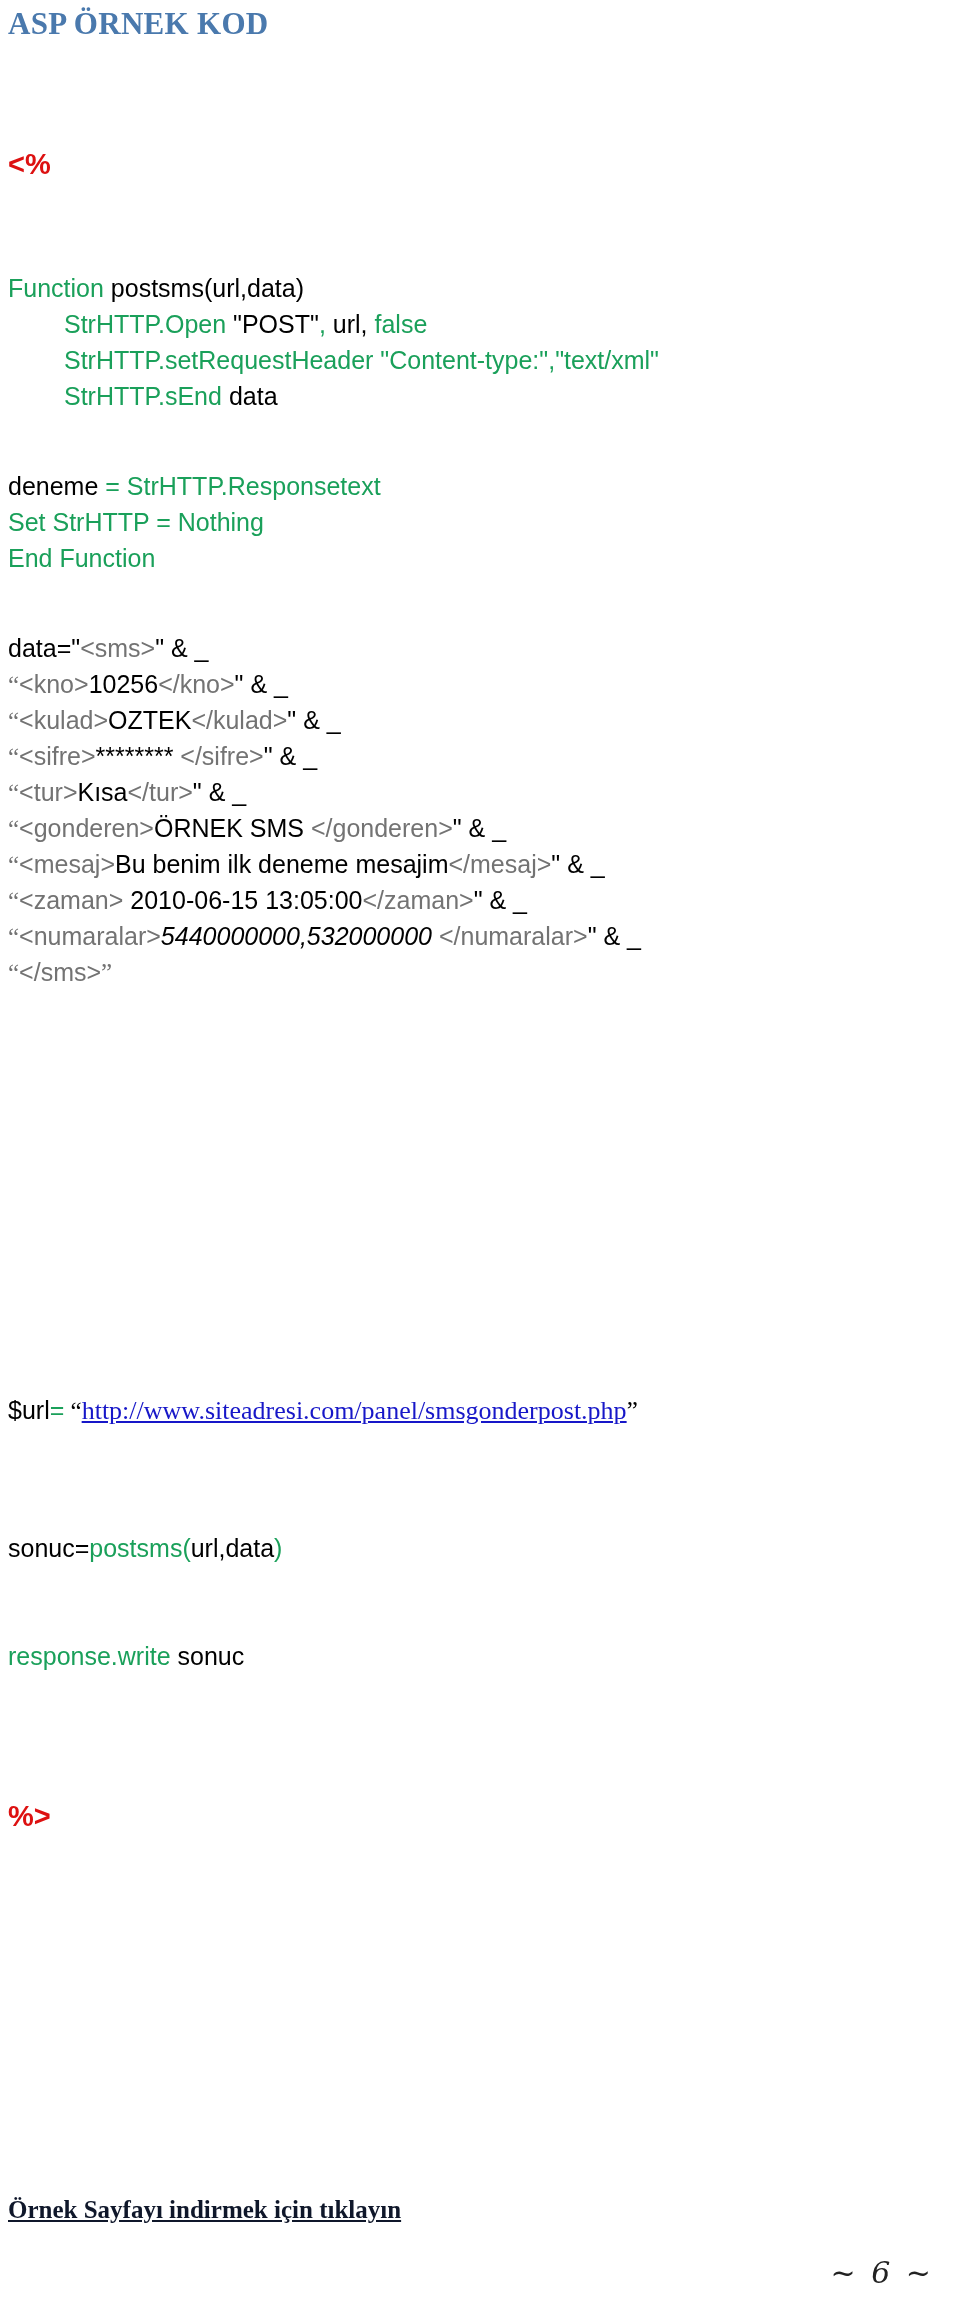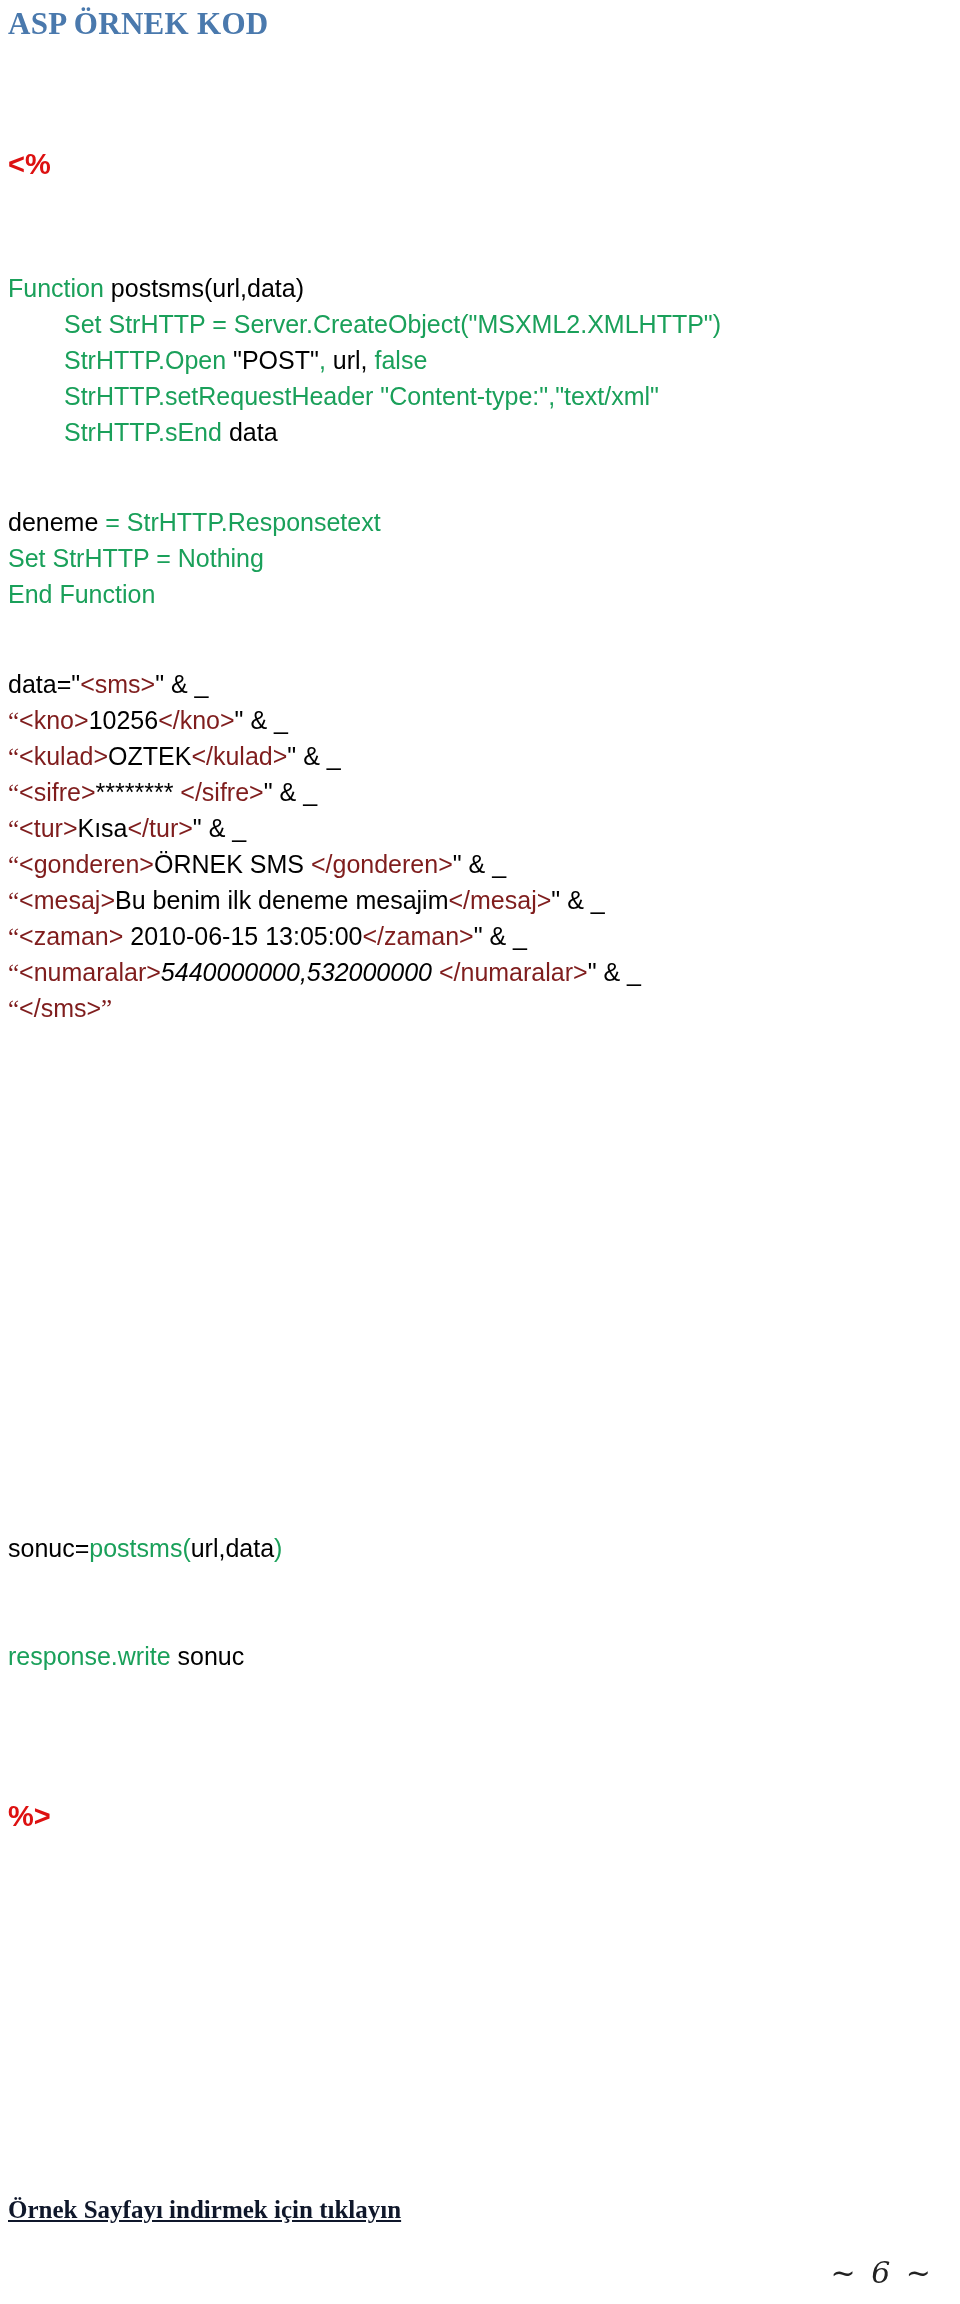--- a/index.html
+++ b/index.html
@@ -47,21 +47,21 @@
     color: #000000;
     white-space: nowrap;
     margin-top: 40px;
   }
   .ln { display: block; height: 36px; }
   .ln.blank { height: 36px; }
   .ln.half { height: 18px; }
 
   .kw   { color: #1aa05a; }       
   .id   { color: #000000; }       
-  .tag  { color: #7f1d1d; }       
+  .tag  { color: #737373; }       
   .pct  { color: #dd1111; font-weight: bold; font-size: 29px; }
   .ital { font-style: italic; }
 
   .indent1 { padding-left: 56px; display: inline-block; }
 
   
   .urlline {
     position: absolute;
     left: 8px;
     top: 1396px;
@@ -121,21 +121,20 @@
 <div class="page">
 
   <div class="doc-title">ASP ÖRNEK KOD</div>
 
   <div class="pct pct-open">&lt;%</div>
 
   <div class="code">
 
     <span class="ln"><span class="kw">Function</span><span class="id">&nbsp;</span><span class="id">postsms(url,data)</span></span>
 
-    <span class="ln"><span class="indent1"></span><span class="kw">Set StrHTTP = Server.CreateObject("MSXML2.XMLHTTP")</span></span>
 
     <span class="ln"><span class="indent1"></span><span class="kw">StrHTTP.Open</span><span class="id">&nbsp;</span><span class="id">"POST"</span><span class="kw">, </span><span class="id">url,</span><span class="kw"> false</span></span>
 
     <span class="ln"><span class="indent1"></span><span class="kw">StrHTTP.setRequestHeader "Content-type:","text/xml"</span></span>
 
     <span class="ln"><span class="indent1"></span><span class="kw">StrHTTP.sEnd</span><span class="id"> data</span></span>
 
     <span class="ln blank"></span>
     <span class="ln half"></span>
 
@@ -163,20 +162,23 @@
     <span class="ln"><span class="tag q">“</span><span class="tag">&lt;mesaj&gt;</span><span class="id">Bu benim ilk deneme mesajim</span><span class="tag">&lt;/mesaj&gt;</span><span class="id">" &amp; _</span></span>
 
     <span class="ln"><span class="tag q">“</span><span class="tag">&lt;zaman&gt;</span><span class="id"> 2010-06-15 13:05:00</span><span class="tag">&lt;/zaman&gt;</span><span class="id">" &amp; _</span></span>
 
     <span class="ln"><span class="tag q">“</span><span class="tag">&lt;numaralar&gt;</span><span class="id ital">5440000000,532000000 </span><span class="tag">&lt;/numaralar&gt;</span><span class="id">" &amp; _</span></span>
 
     <span class="ln"><span class="tag q">“</span><span class="tag">&lt;/sms&gt;</span><span class="id"></span><span class="tag"></span><span class="tag q">”</span></span>
 
   </div>
 
+  <div class="urlline">
+    <span class="id">$url</span><span class="eq">=</span><span class="q"> “</span><a class="link-serif" href="#">http://www.siteadresi.com/panel/smsgonderpost.php</a><span class="q">”</span>
+  </div>
 
   <div class="code" style="top:1490px;">
     <span class="ln"><span class="id">sonuc=</span><span class="kw">postsms(</span><span class="id">url,data</span><span class="kw">)</span></span>
   </div>
 
   <div class="code" style="top:1598px;">
     <span class="ln"><span class="kw">response.write</span><span class="id"> sonuc</span></span>
   </div>
 
   <div class="pct pct-close">%&gt;</div>

